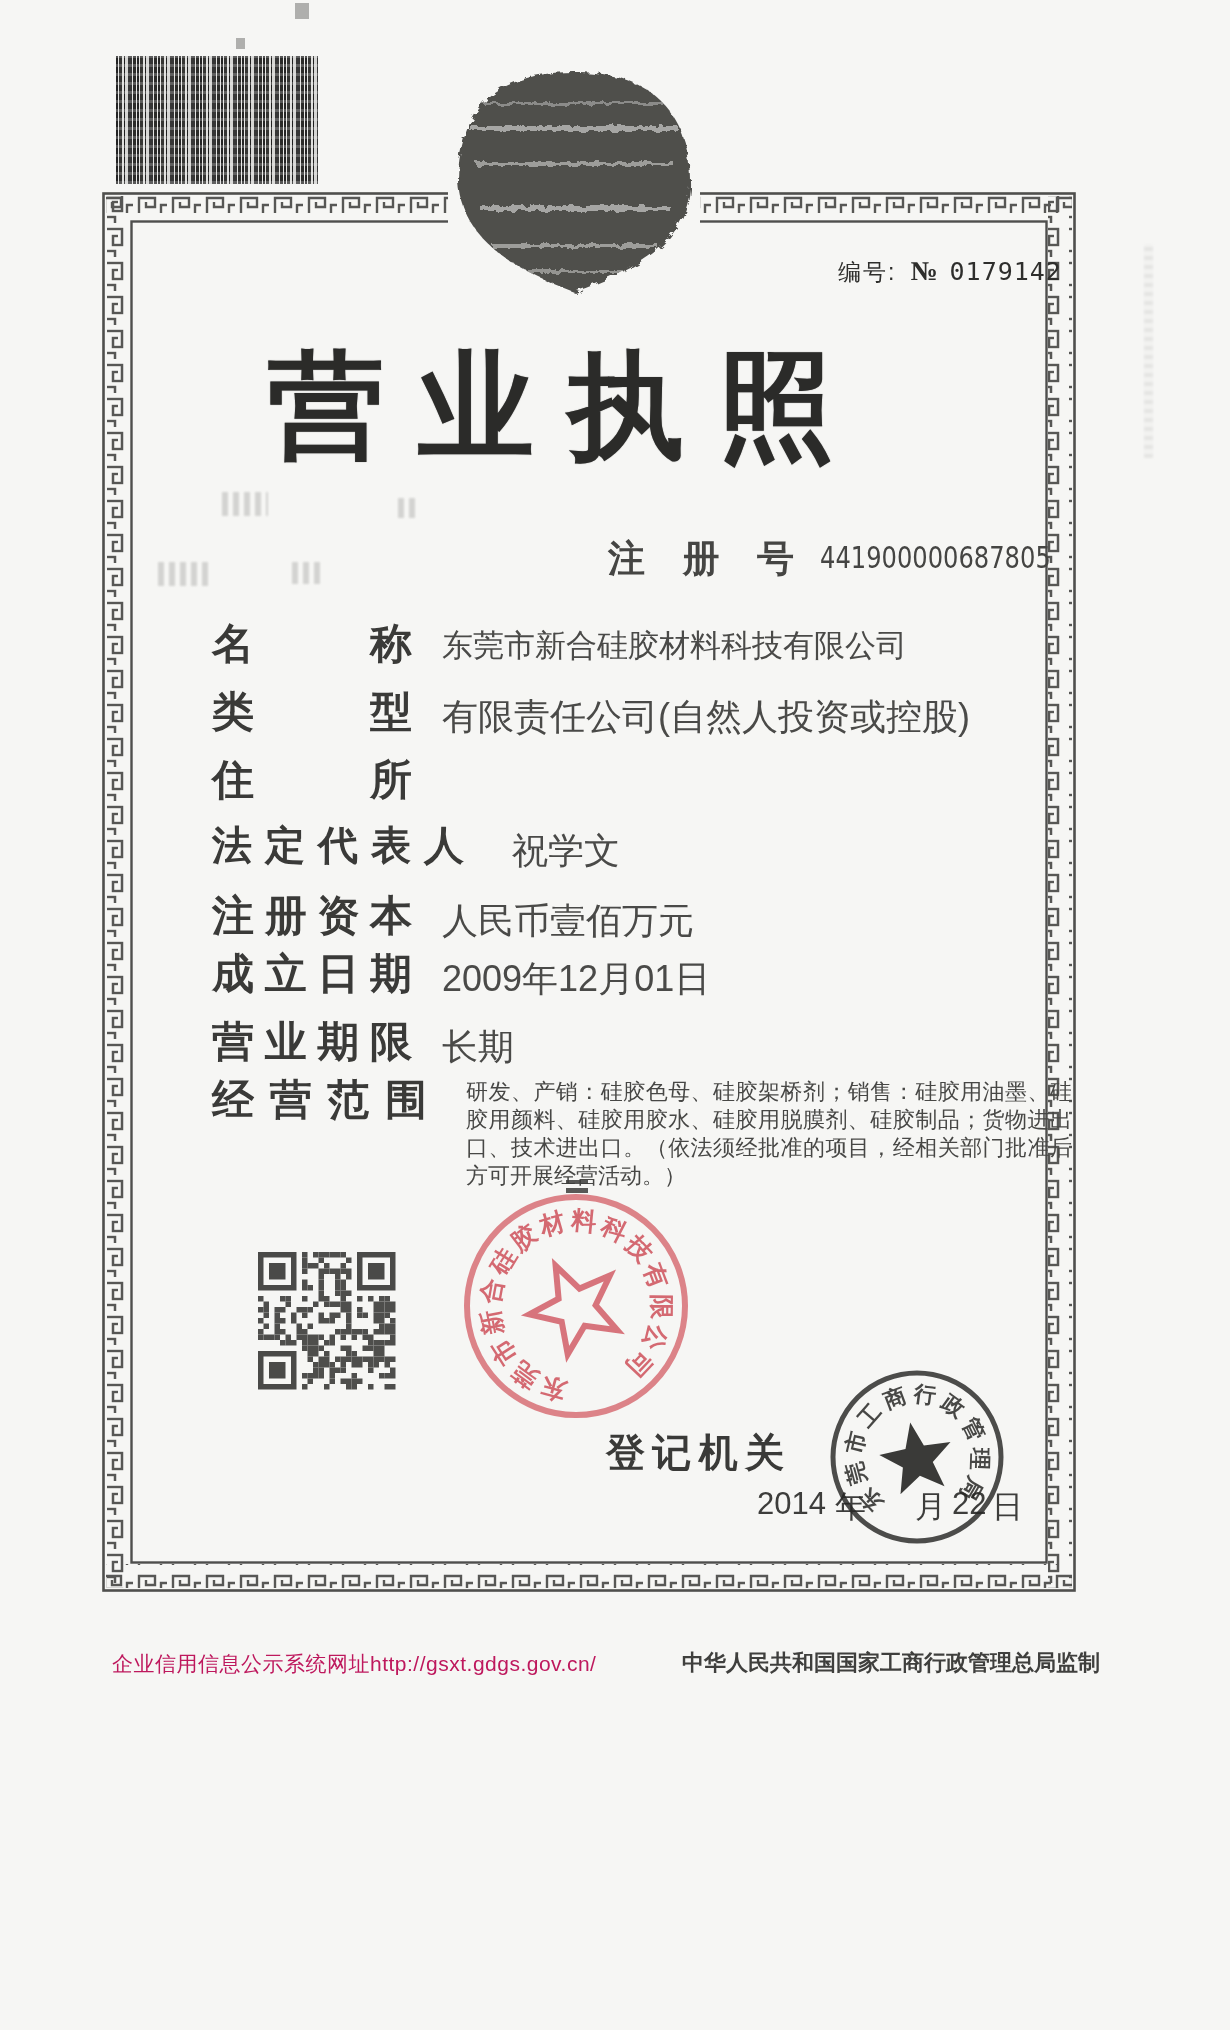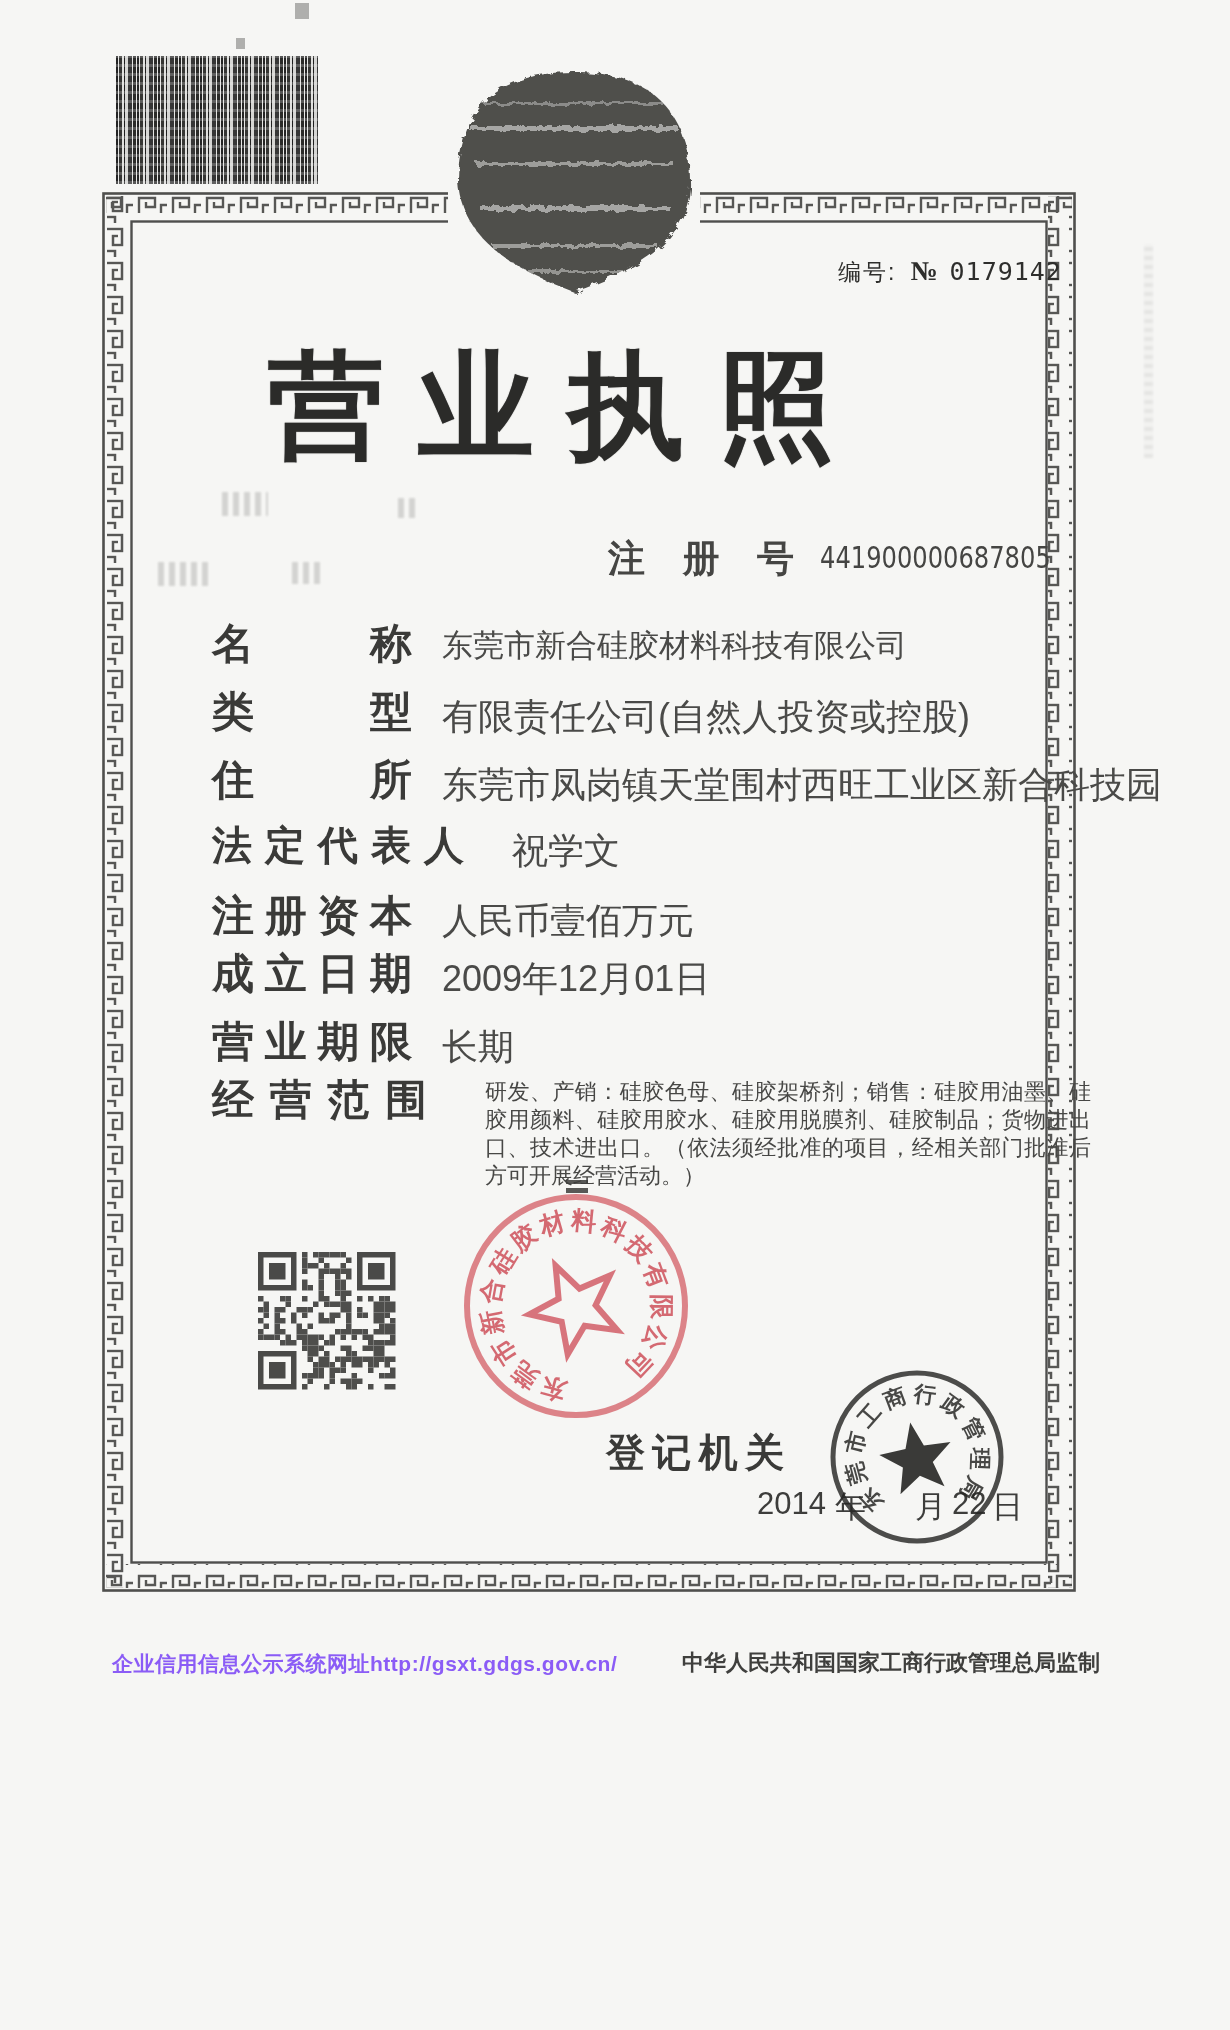--- a/index.html
+++ b/index.html
@@ -51,34 +51,34 @@
   .row{position:absolute;left:212px;display:flex;align-items:flex-start;}
   .flabel{width:200px;font-size:42px;font-weight:600;color:#3a3a38;flex:none;}
   .fvalue{margin-left:30px;margin-top:9px;font-size:36px;color:#4a4a48;white-space:nowrap;}
   .js-split{display:flex;justify-content:space-between;}
   .r0{top:616px;} .r1{top:684px;} .r2{top:752px;} .r3{top:818px;}
   .r4{top:888px;} .r5{top:946px;} .r6{top:1014px;} .r7{top:1072px;}
   .r0 .fvalue{font-size:31px;font-family:Liberation Mono, monospace;}
   .r3 .flabel{width:252px;font-size:40px;}
   .r3 .fvalue{margin-left:48px;}
   .r7 .flabel{width:215px;}
-  .r7 .fvalue{margin-left:58px;margin-top:6px;font-size:22px;line-height:28px;
+  .r7 .fvalue{margin-left:39px;margin-top:6px;font-size:22px;line-height:28px;
     white-space:normal;width:606px;text-align:justify;color:#474745;}
 
   
   #registrar{position:absolute;left:606px;top:1426px;width:178px;font-size:39px;font-weight:600;color:#3a3a38;}
   .dchip{position:absolute;top:1486px;font-size:31px;color:#3d3d3b;}
 
   
   #company-seal{position:absolute;left:452px;top:1182px;z-index:5;}
   #registrar-seal{position:absolute;left:824px;top:1364px;z-index:6;}
   #qr{position:absolute;left:258px;top:1252px;}
 
   
-  #footer-left{position:absolute;left:112px;top:1650px;font-size:21px;color:#8b5cf6;letter-spacing:.5px;font-weight:bold;}
+  #footer-left{position:absolute;left:112px;top:1650px;font-size:21px;color:#be185d;letter-spacing:.5px;}
   #footer-right{position:absolute;left:660px;top:1648px;width:440px;text-align:right;font-size:22px;font-weight:600;color:#3f3f3d;}
 
   
   .ghost{position:absolute;opacity:.28;filter:blur(1.3px);
     background:repeating-linear-gradient(90deg,#7c7c7a 0 6px,transparent 6px 11px);}
   .mark{position:absolute;background:#6a6a68;opacity:.5;filter:blur(.6px);}
   #smudge-eq{position:absolute;left:566px;top:1180px;width:22px;height:13px;opacity:.85;
     background:linear-gradient(#3c3c3a 0 4px,transparent 4px 8px,#3c3c3a 8px 12px);}
   #edge-streak{position:absolute;left:1144px;top:244px;width:9px;height:214px;opacity:.5;filter:blur(1.2px);
     background:repeating-linear-gradient(0deg,#d6d6d4 0 4px,#efefed 4px 9px);}
@@ -171,21 +171,20 @@
         <span>类</span>
         <span>型</span>
       </div>
     <div class="fvalue">有限责任公司(自然人投资或控股)</div>
   </div>
   <div class="row r2">
     <div class="flabel js-split">
         <span>住</span>
         <span>所</span>
       </div>
-    <div class="fvalue">东莞市凤岗镇天堂围村西旺工业区新合科技园</div>
   </div>
   <div class="row r3">
     <div class="flabel js-split">
         <span>法</span>
         <span>定</span>
         <span>代</span>
         <span>表</span>
         <span>人</span>
       </div>
     <div class="fvalue">祝学文</div>

